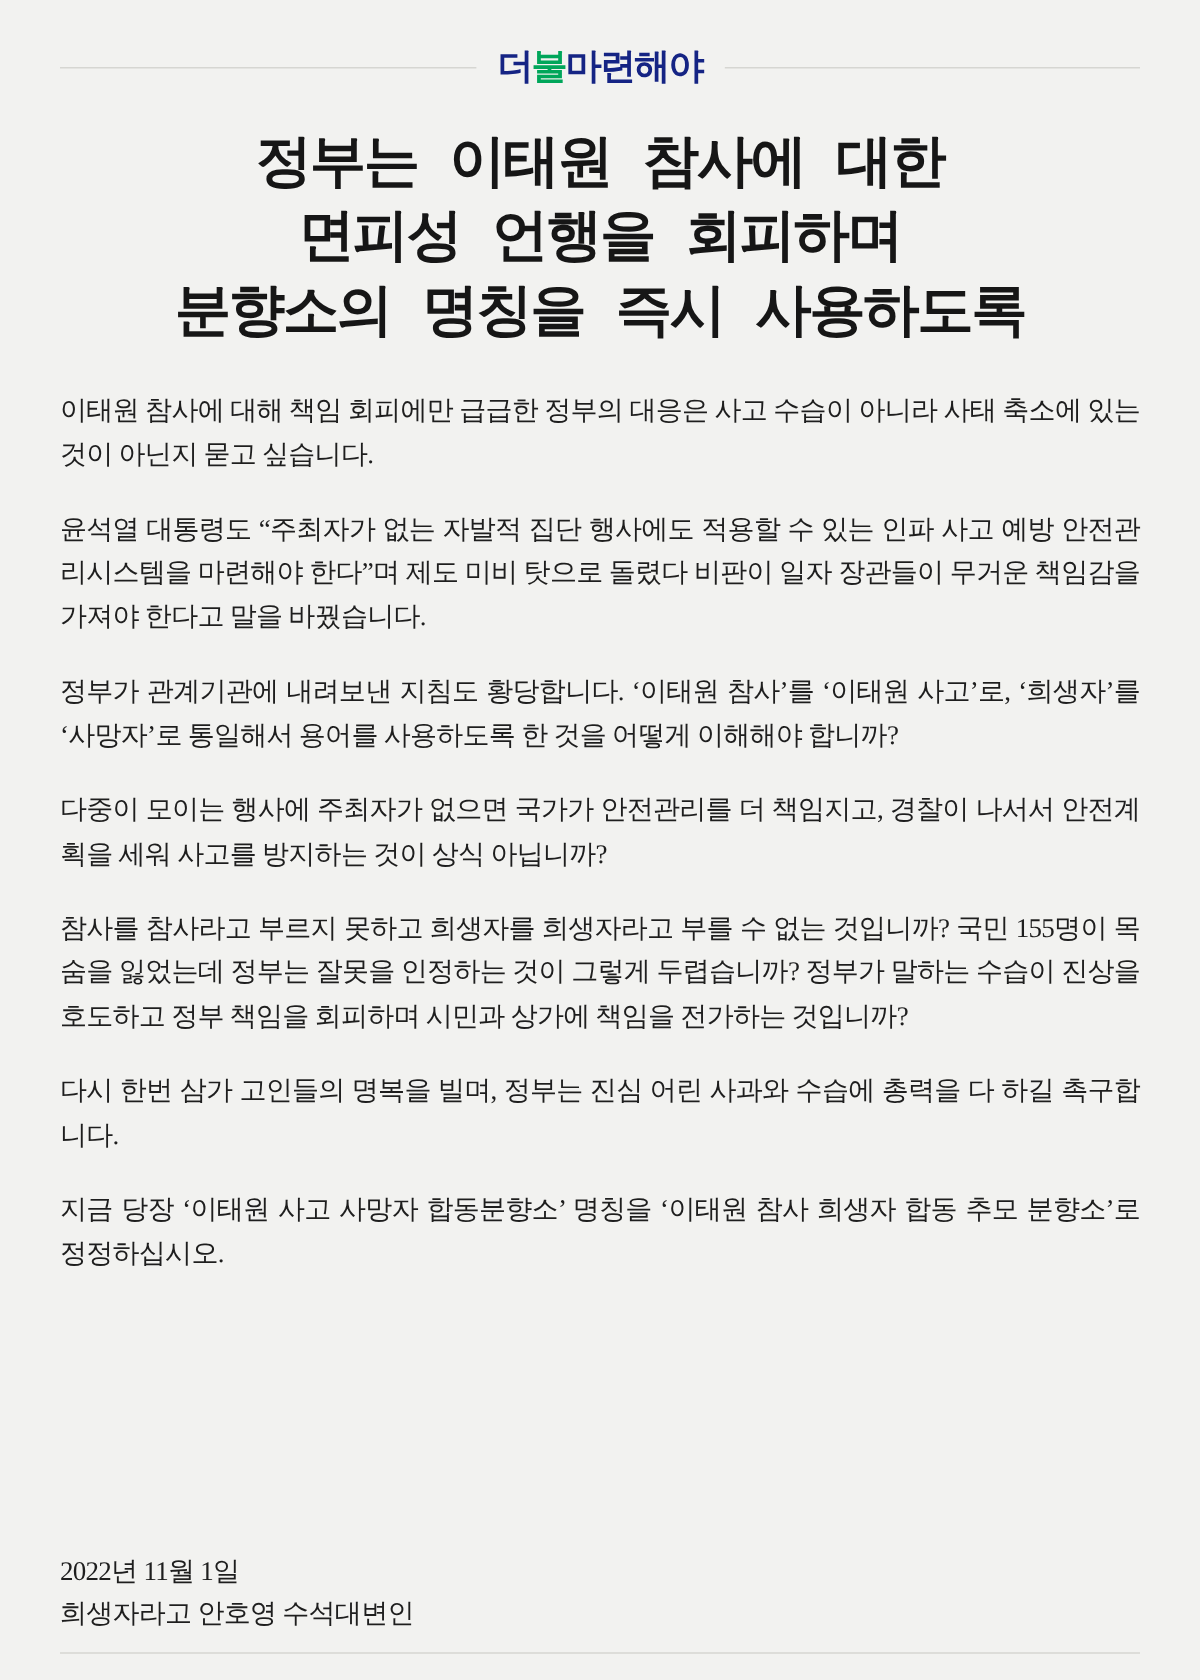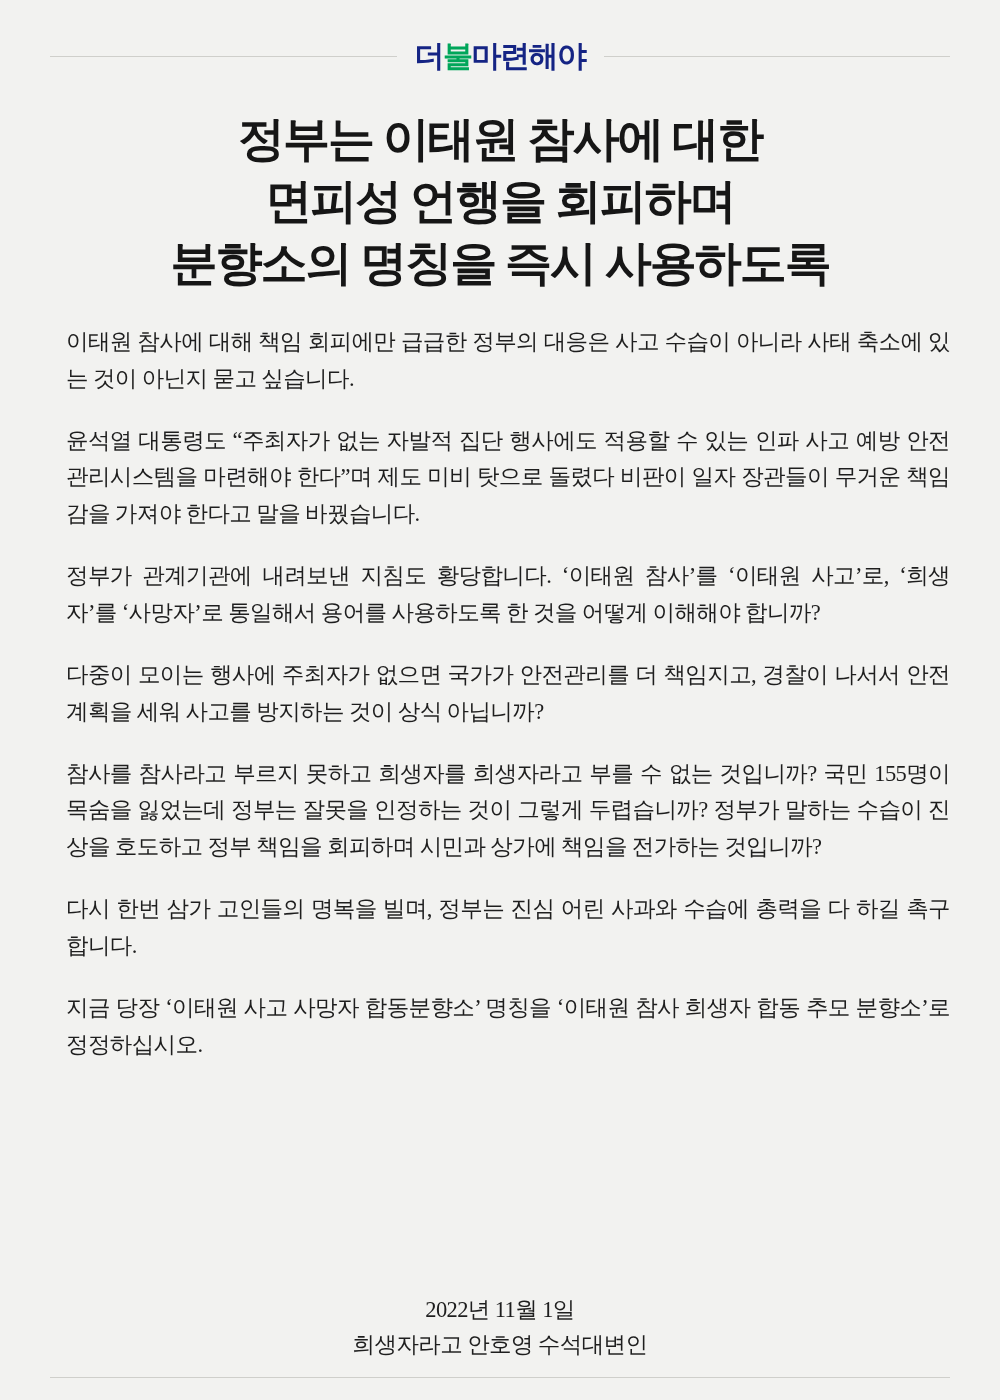--- a/index.html
+++ b/index.html
@@ -51,50 +51,50 @@
     white-space: nowrap;
   }
   .logo .seg-blue  { color: #152484; }
   .logo .seg-green { color: #00a65a; }
   .logo .seg-dark  { color: #152484; }
 
   
   .title {
     margin: 26px 0 0 0;
     text-align: center;
-    font-family: Liberation Serif, serif;
+    font-family: Liberation Mono, monospace;
     font-weight: bold;
     font-size: 47px;
     line-height: 1.32;
     letter-spacing: -2px;
     color: #161616;
     flex: 0 0 auto;
   }
   .title .tline { display: block; white-space: nowrap; }
 
   
   .body-copy {
     margin-top: 30px;
     flex: 1 1 auto;
     font-size: 22.5px;
     line-height: 1.62;
     letter-spacing: -0.6px;
     color: #1e1e1e;
   }
   .body-copy p {
-    margin: 0 0 26px 16px;
+    margin: 0 0 26px 0;
     text-align: justify;
     text-justify: inter-character;
   }
   .body-copy p:last-child { margin-bottom: 0; }
 
   
   .signoff {
     flex: 0 0 auto;
-    text-align: center;
+    text-align: left;
     font-size: 22.5px;
     line-height: 1.55;
     letter-spacing: -0.6px;
     color: #1e1e1e;
     padding-bottom: 14px;
   }
   .signoff div { display: block; }
 
   .footer-rule {
     flex: 0 0 auto;

